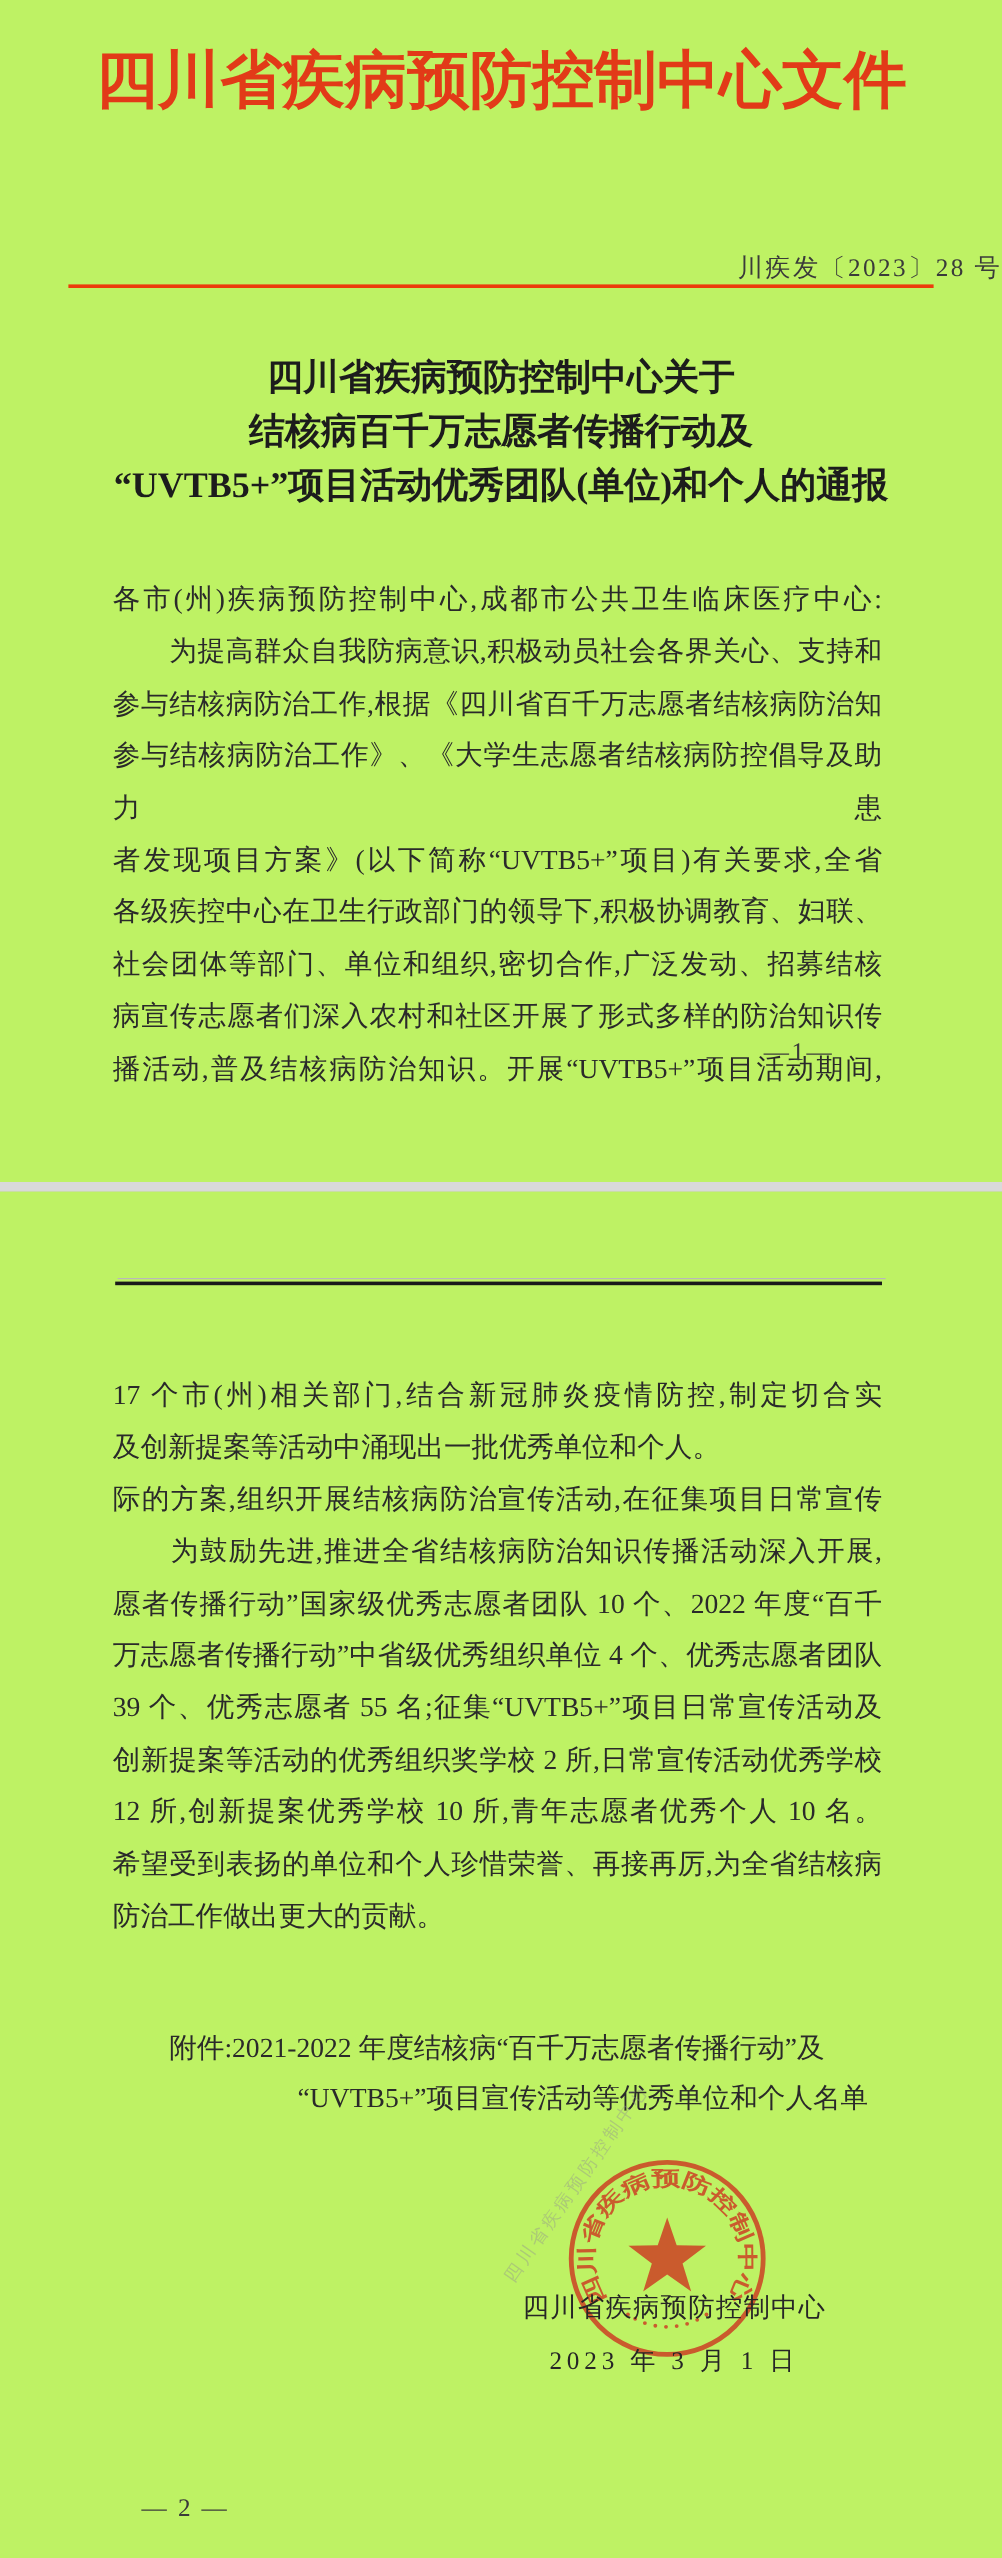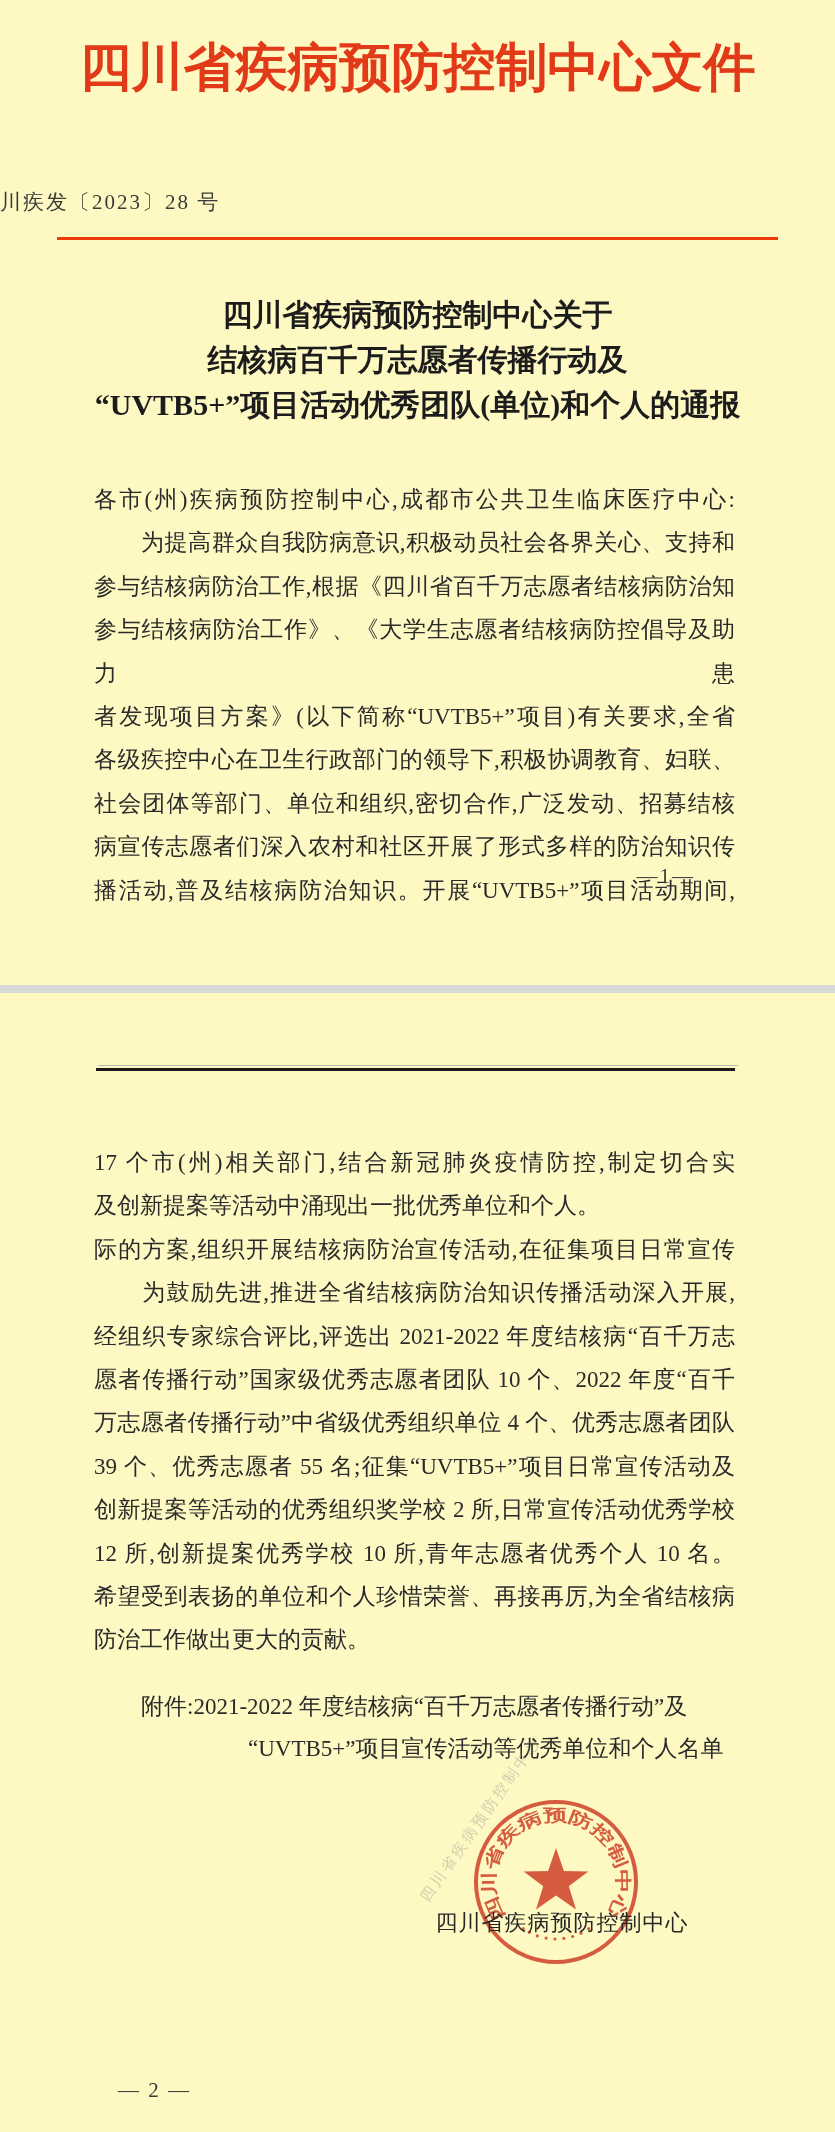--- a/index.html
+++ b/index.html
@@ -1,25 +1,25 @@
 <!DOCTYPE html>
 <html><head>
 <meta charset="utf-8">
 <style>
   html,body{margin:0;padding:0;background:#ffffff;}
   .canvas{position:relative;width:835px;height:2132px;background:#ffffff;overflow:hidden;
           font-family:"Liberation Serif","DejaVu Serif",serif;color:#262626;}
-  .page{position:absolute;left:0;width:835px;background:#fef9c3;}
+  .page{position:absolute;left:0;width:835px;background:#bef264;}
   .page1{top:0;height:985px;}
   .page2{top:993px;height:1139px;}
 
   .header-banner{position:absolute;left:0;top:26px;width:835px;text-align:center;
                  font-size:52px;line-height:84px;font-weight:bold;color:#e23a18;
                  letter-spacing:0px;white-space:nowrap;}
-  .doc-number{position:absolute;left:0;top:187px;width:835px;text-align:left;
+  .doc-number{position:absolute;left:0;top:208px;width:835px;text-align:right;
               font-size:21px;line-height:30px;letter-spacing:2px;color:#3a3a3a;}
   .red-divider{position:absolute;left:57px;top:237px;width:721px;height:3px;background:#ec3c0c;}
 
   .doc-title{position:absolute;left:60px;top:292px;width:715px;text-align:center;
              font-size:30px;line-height:45px;font-weight:bold;color:#1c1c1c;}
 
   .body-block{position:absolute;left:94px;width:641px;font-size:23px;line-height:43.4px;color:#2a2a2a;}
   .p1-body{top:478px;}
   .p2-body{top:1141px;}
   .bl{white-space:normal;}
@@ -85,21 +85,20 @@
   <div class="page page2"></div>
 
   <div class="scan-ghost"></div>
   <div class="scan-line"></div>
 
   <div class="body-block p2-body">
     <div class="bl j">17 个市(州)相关部门,结合新冠肺炎疫情防控,制定切合实</div>
     <div class="bl nj">及创新提案等活动中涌现出一批优秀单位和个人。</div>
     <div class="bl j">际的方案,组织开展结核病防治宣传活动,在征集项目日常宣传</div>
     <div class="bl j">　　为鼓励先进,推进全省结核病防治知识传播活动深入开展,</div>
-    <div class="bl j">经组织专家综合评比,评选出 2021-2022 年度结核病“百千万志</div>
     <div class="bl j">愿者传播行动”国家级优秀志愿者团队 10 个、2022 年度“百千</div>
     <div class="bl j">万志愿者传播行动”中省级优秀组织单位 4 个、优秀志愿者团队</div>
     <div class="bl j">39 个、优秀志愿者 55 名;征集“UVTB5+”项目日常宣传活动及</div>
     <div class="bl j">创新提案等活动的优秀组织奖学校 2 所,日常宣传活动优秀学校</div>
     <div class="bl j">12 所,创新提案优秀学校 10 所,青年志愿者优秀个人 10 名。</div>
     <div class="bl j">希望受到表扬的单位和个人珍惜荣誉、再接再厉,为全省结核病</div>
     <div class="bl nj">防治工作做出更大的贡献。</div>
   </div>
 
   <div class="attachment">
@@ -129,16 +128,17 @@
             <circle cx="77.1" cy="143.1" r="1.6"></circle>
           <circle cx="68.4" cy="140.9" r="1.6"></circle>
             <circle cx="60.3" cy="137.3" r="1.6"></circle>
           <circle cx="54.3" cy="133.7" r="1.6"></circle>
         </g>
       </g>
     </svg>
   </div>
 
   <div class="signature">四川省疾病预防控制中心</div>
+  <div class="issue-date">2023 年 3 月 1 日</div>
 
   <div class="page-num page-num-2">— 2 —</div>
 
 </div>
 
 </body></html>

